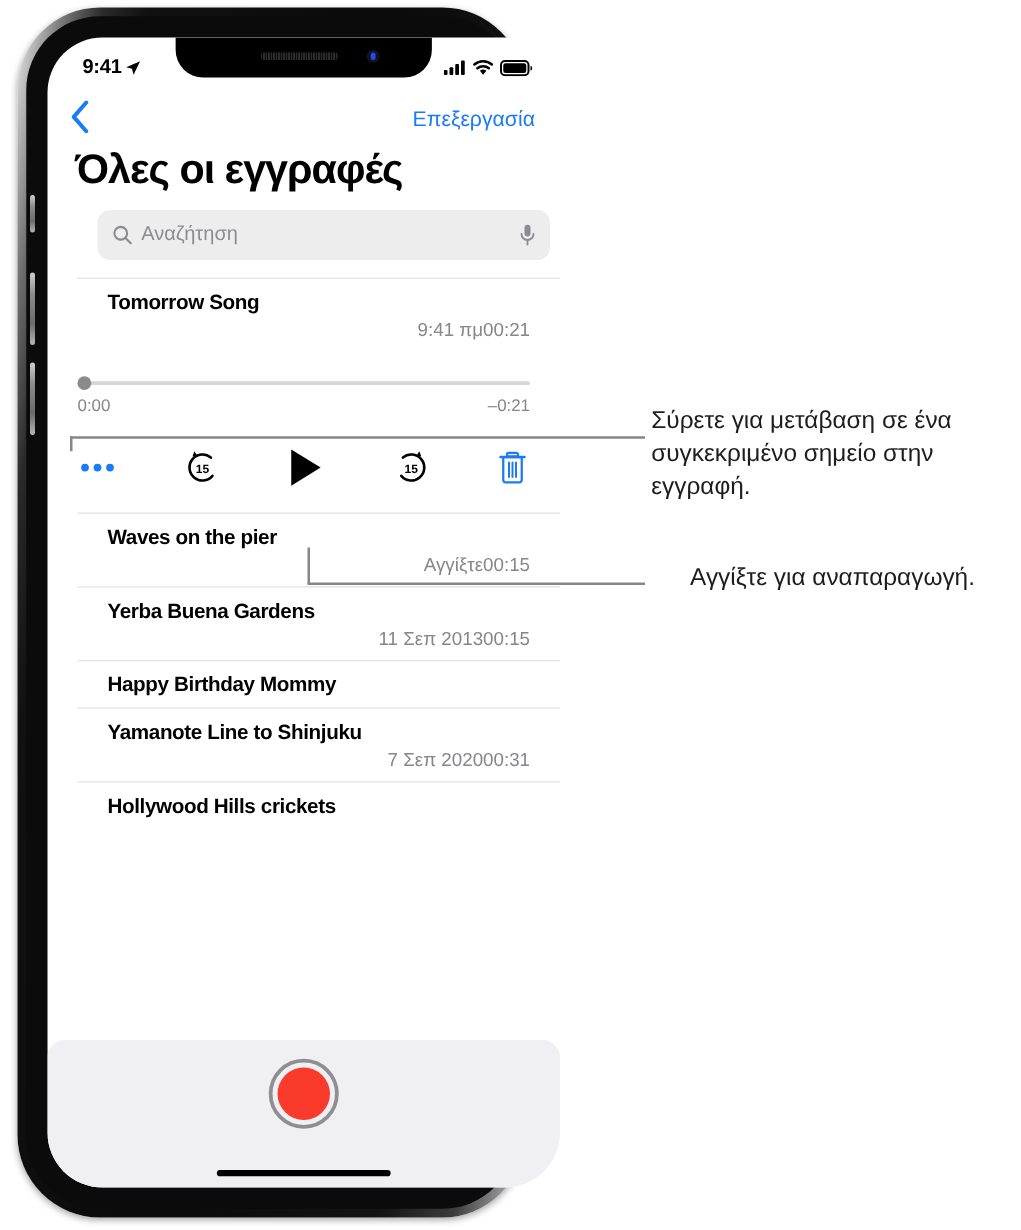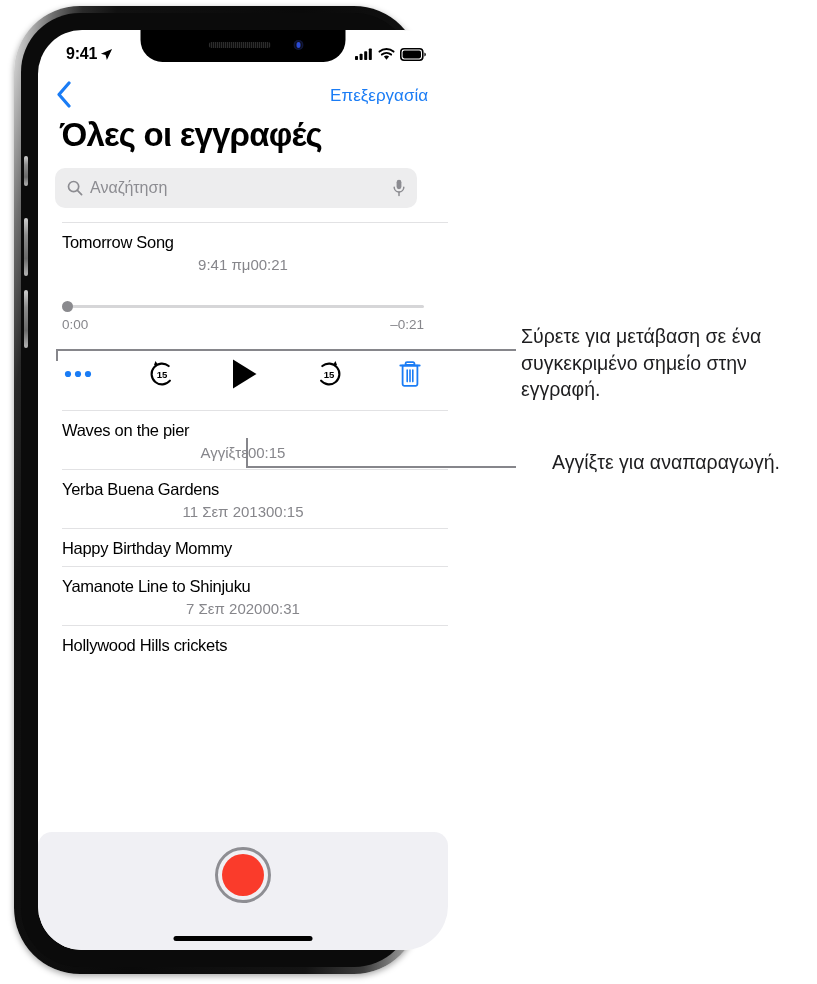--- a/index.html
+++ b/index.html
@@ -148,21 +148,21 @@
     font-size: 33px;
     font-weight: bold;
     color: #000;
     letter-spacing: -0.8px;
   }
 
   
   #search-bar {
     position: absolute;
     top: 138px;
-    left: 17px;
+    left: 40px;
     width: 362px;
     height: 40px;
     background: #ededee;
     border-radius: 10px;
     display: flex;
     align-items: center;
     padding: 0 12px;
     box-sizing: border-box;
   }
   #search-placeholder {
@@ -184,27 +184,28 @@
     height: 1px;
     background: #e2e2e4;
     margin-left: 24px;
   }
   .rec-row {
     padding: 10px 24px 8px 24px;
     box-sizing: border-box;
   }
   .rec-title {
     font-size: 16.5px;
-    font-weight: normal;
+    font-weight: bold;
     color: #000;
     letter-spacing: -0.3px;
+    margin-left: 24px;
   }
   .rec-meta {
     display: flex;
-    justify-content: center;
+    justify-content: flex-end;
     align-items: baseline;
     margin-top: 4px;
   }
   .rec-date, .rec-dur {
     font-size: 15px;
     color: #86868b;
   }
 
   
   #player {

